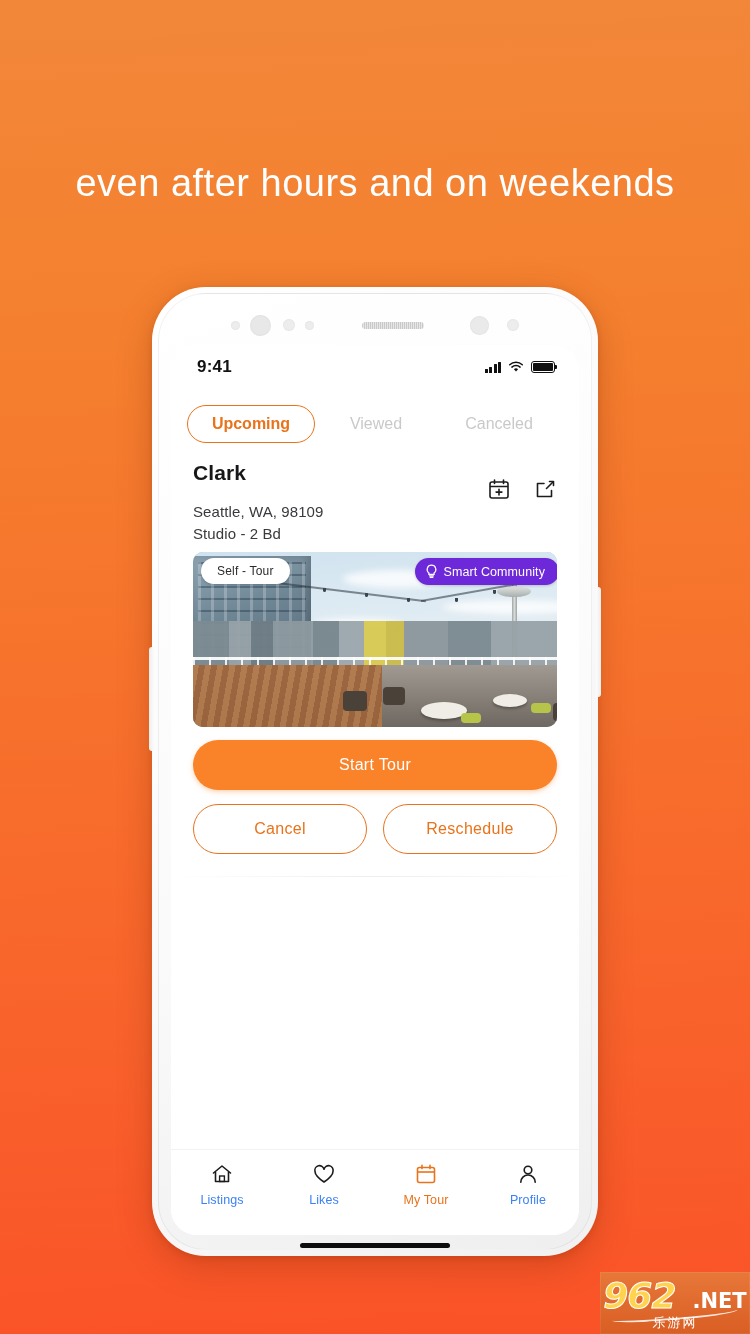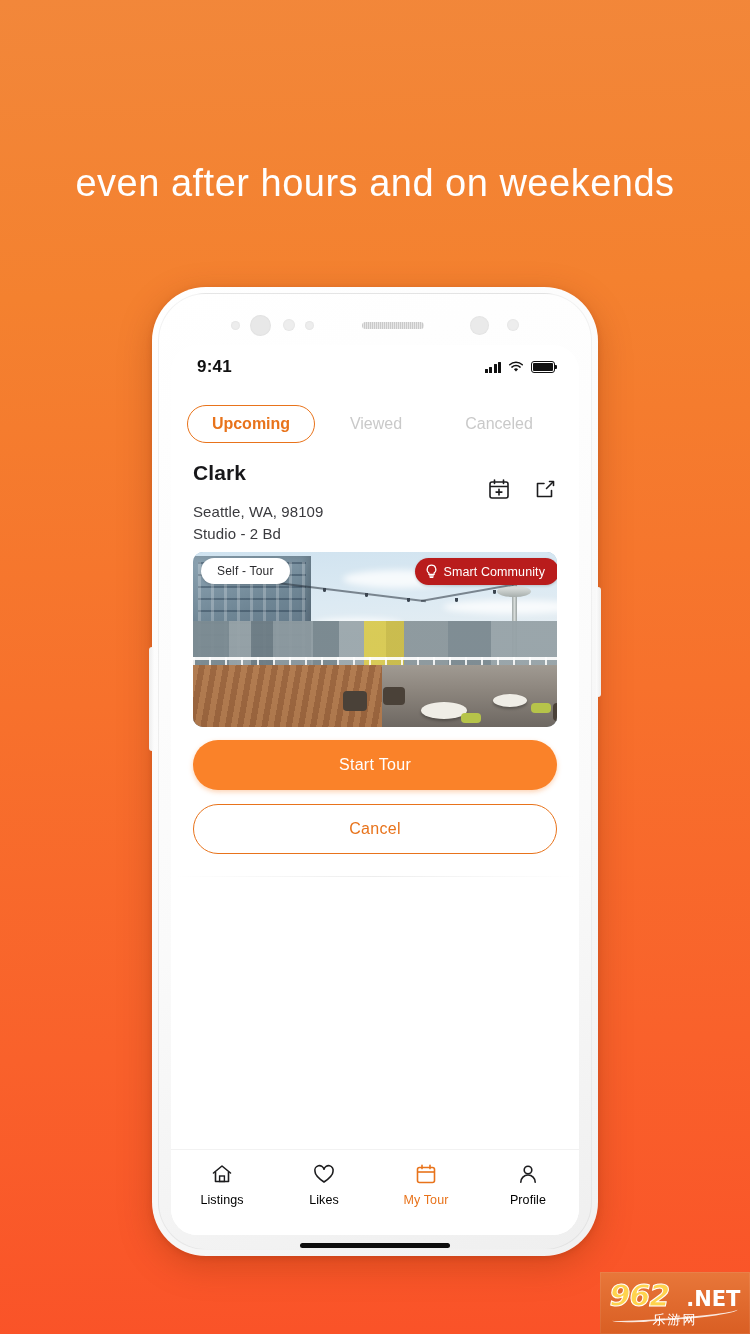--- a/index.html
+++ b/index.html
@@ -234,21 +234,21 @@
     position:absolute; left:8px; top:6px;
     background:#FFFFFF; color:#2B2B2E;
     font-size: 12px;
     padding: 6px 16px;
     border-radius: 16px;
     box-shadow: 0 1px 3px rgba(0,0,0,.18);
     letter-spacing:.2px;
   }
   .badge-smart {
     position:absolute; right:-2px; top:6px;
-    background:#b91c1c; color:#FFFFFF;
+    background:#6d28d9; color:#FFFFFF;
     font-size: 12.5px;
     padding: 6px 14px 6px 10px;
     border-radius: 16px;
     display:flex; align-items:center; gap:5px;
     box-shadow: 0 1px 3px rgba(0,0,0,.18);
     letter-spacing:.1px;
   }
 
   
   .datetime {
@@ -288,39 +288,39 @@
 
   
   .bottom-nav {
     position:absolute; left:0; bottom: 0; width: 408px; height: 86px;
     background:#FFFFFF;
     display:flex; align-items:flex-start; justify-content:space-around;
     padding-top: 12px;
     border-top: 1px solid rgba(0,0,0,.05);
   }
   .nav-item { display:flex; flex-direction:column; align-items:center; gap:7px; width: 80px; }
-  .nav-label { font-size: 12.5px; color:#000000; letter-spacing:.1px; }
+  .nav-label { font-size: 12.5px; color:#3b82f6; letter-spacing:.1px; }
   .nav-item.active .nav-label { color:#E8731B; }
   .home-indicator {
     position:absolute; left:50%; transform:translateX(-50%);
     bottom: 8px; width: 150px; height: 5px; border-radius: 3px; background:#0D0D0D;
   }
 
   
   .watermark {
     position:absolute; right: 0px; bottom: 0px;
     width: 150px; height: 62px;
     background: linear-gradient(180deg,#E8773A 0%, #D95E23 100%);
     display:flex; flex-direction:column; align-items:center; justify-content:center;
     box-shadow: inset 0 0 0 1px rgba(255,255,255,.08);
   }
   .wm-top { display:flex; align-items:baseline; }
   .wm-962 {
     font-family:"DejaVu Sans", sans-serif;
-    font-size: 30px; font-weight:bold; font-style: italic;
+    font-size: 36px; font-weight:bold; font-style: italic;
     color:#FFD34D;
     -webkit-text-stroke: 1px #FFFFFF;
     letter-spacing: -1px;
   }
   .wm-net {
     font-family:"DejaVu Sans", sans-serif;
     font-size: 21px; font-weight:bold; color:#FFFFFF; margin-left:17px;
   }
   .wm-cn {
     font-size: 13px; color:#FFFFFF; letter-spacing: 2px; margin-top:-2px;
@@ -449,20 +449,21 @@
           <span>Smart Community</span>
         </div>
       </div>
 
 
       <div class="btn-row">
         <button class="btn-primary">Start Tour</button>
       </div>
       <div class="btn-secondary-row">
         <button class="btn-outline">Cancel</button>
+        <button class="btn-outline">Reschedule</button>
       </div>
       <div class="divider"></div>
 
       <div class="bottom-nav">
         <div class="nav-item">
           <svg width="24" height="24" viewBox="0 0 24 24">
             <path d="M3.5 11 L12 4 L20.5 11" fill="none" stroke="#1C1C1E" stroke-width="1.6" stroke-linecap="round" stroke-linejoin="round"></path>
             <path d="M5.5 10.2 V19.5 H18.5 V10.2" fill="none" stroke="#1C1C1E" stroke-width="1.6" stroke-linecap="round" stroke-linejoin="round"></path>
             <rect x="9.6" y="14" width="4.8" height="5.5" fill="none" stroke="#1C1C1E" stroke-width="1.4"></rect>
           </svg>

